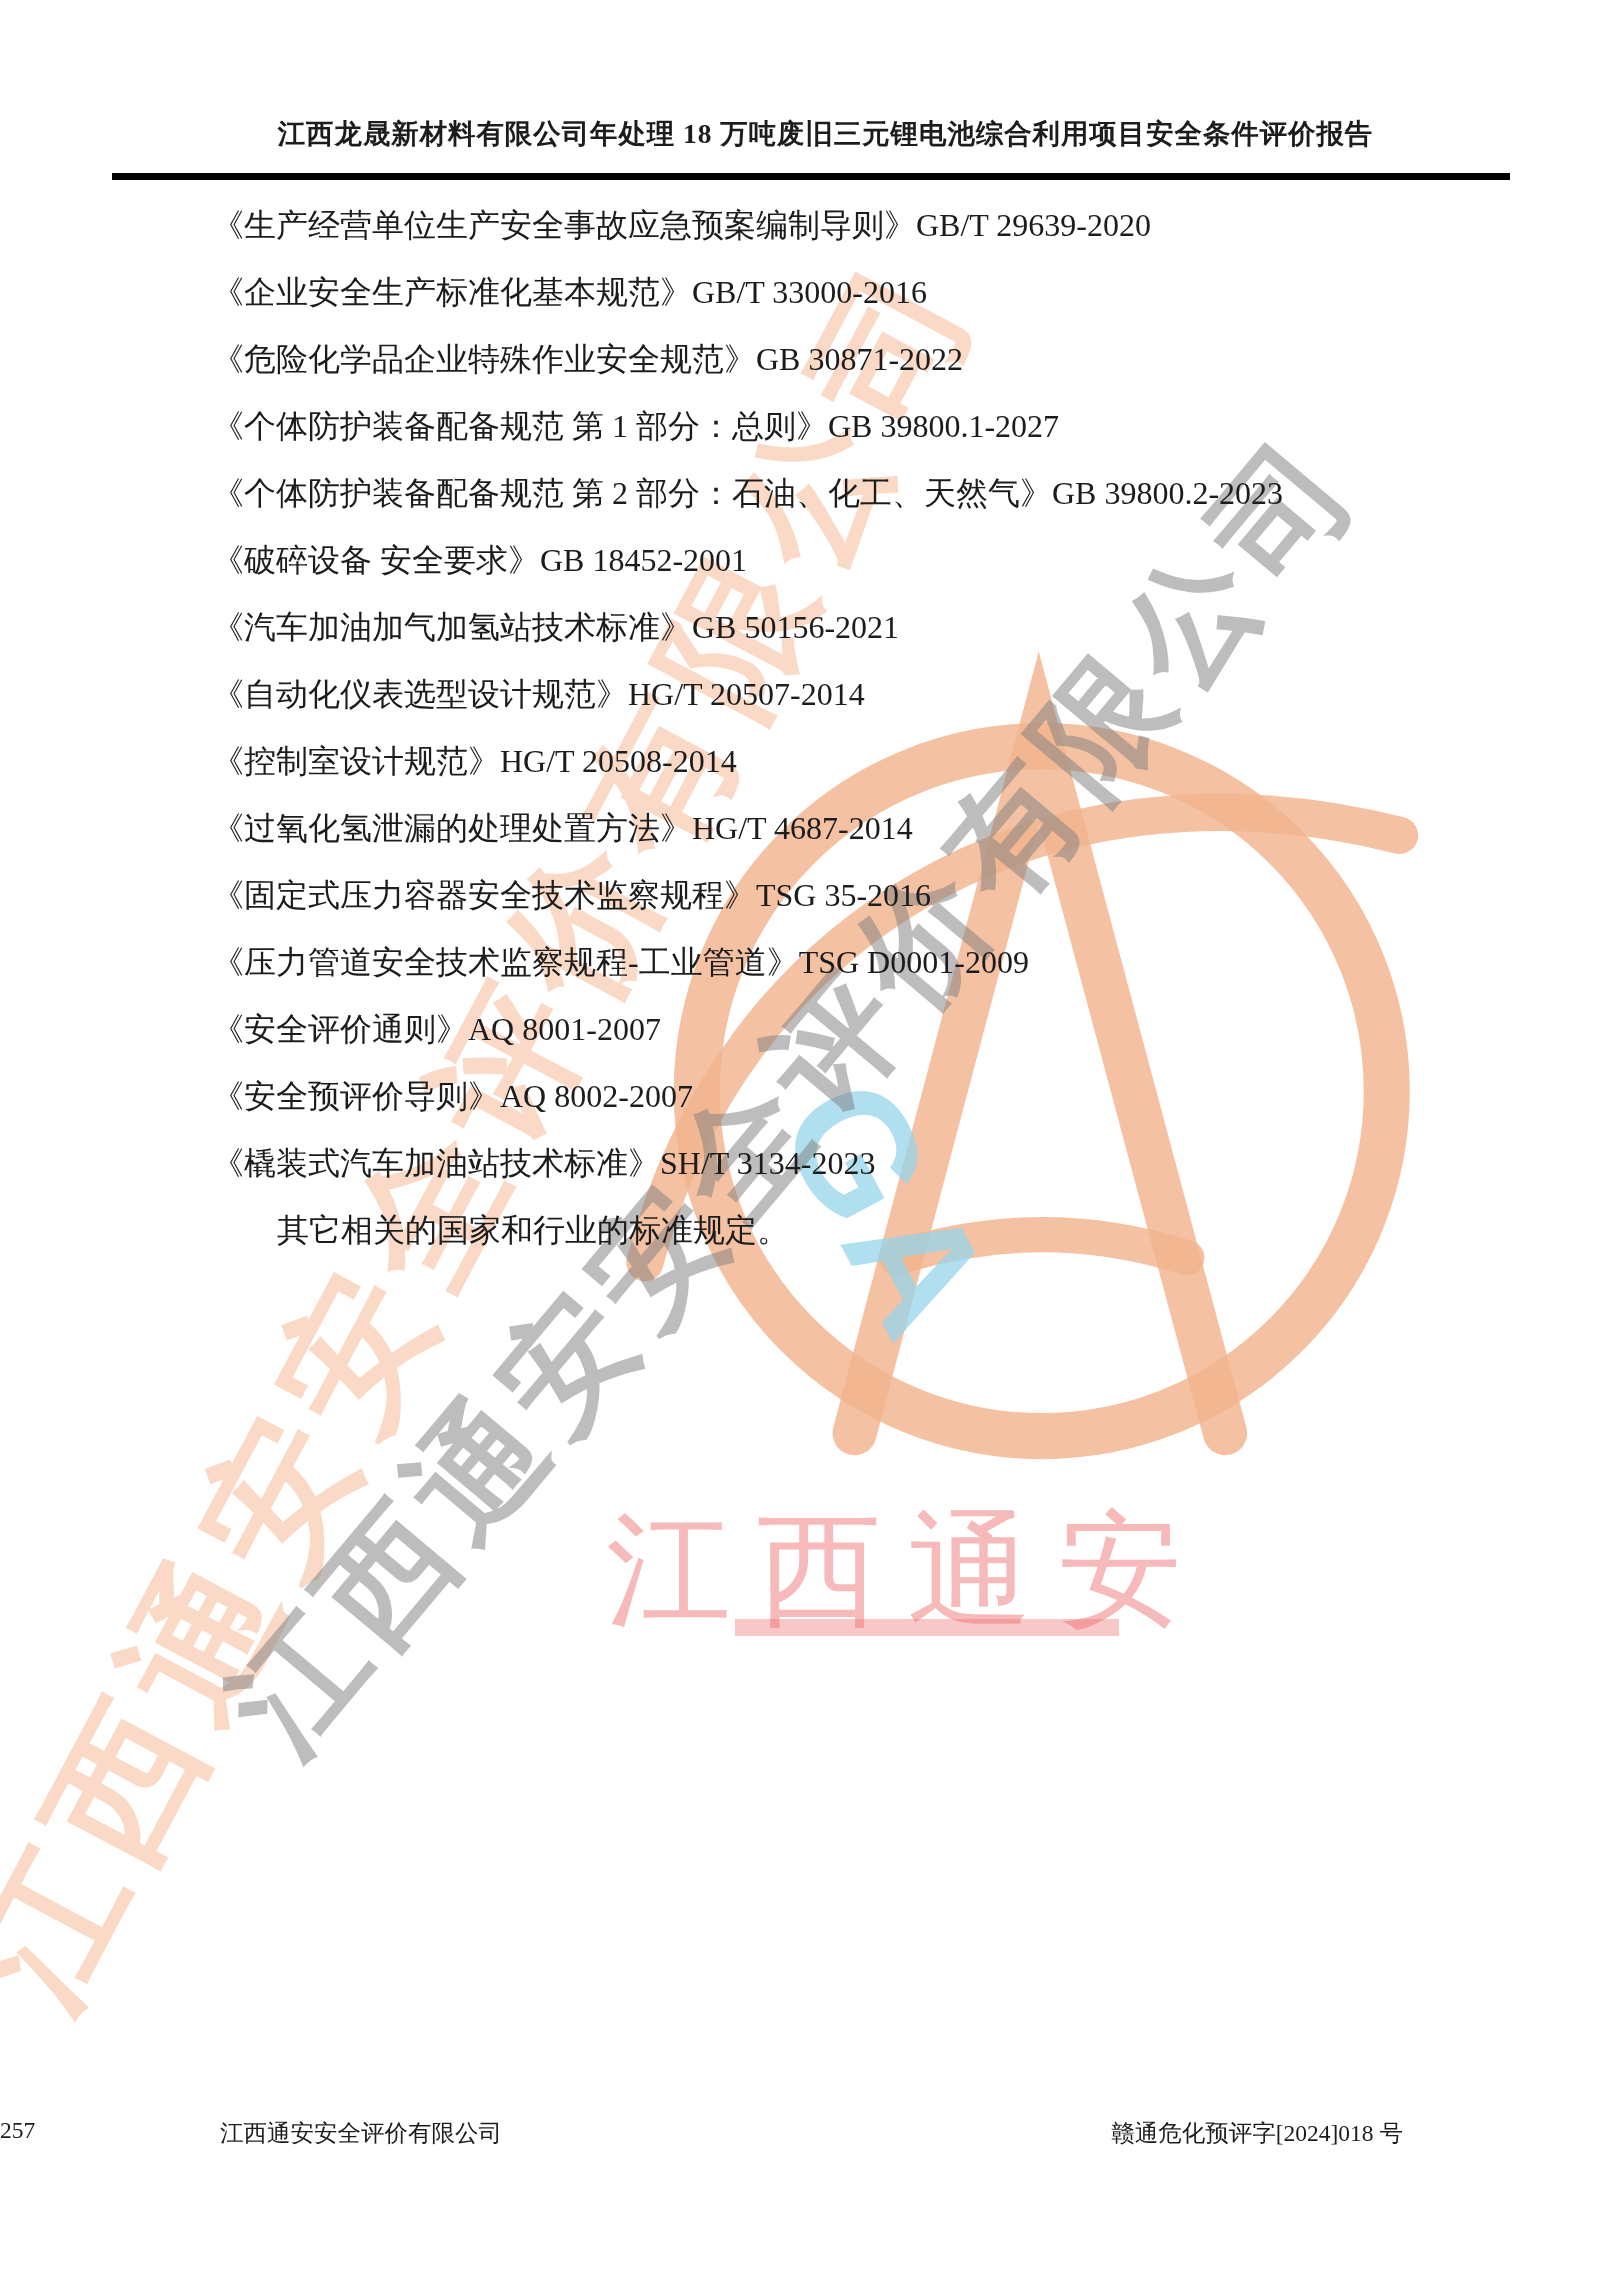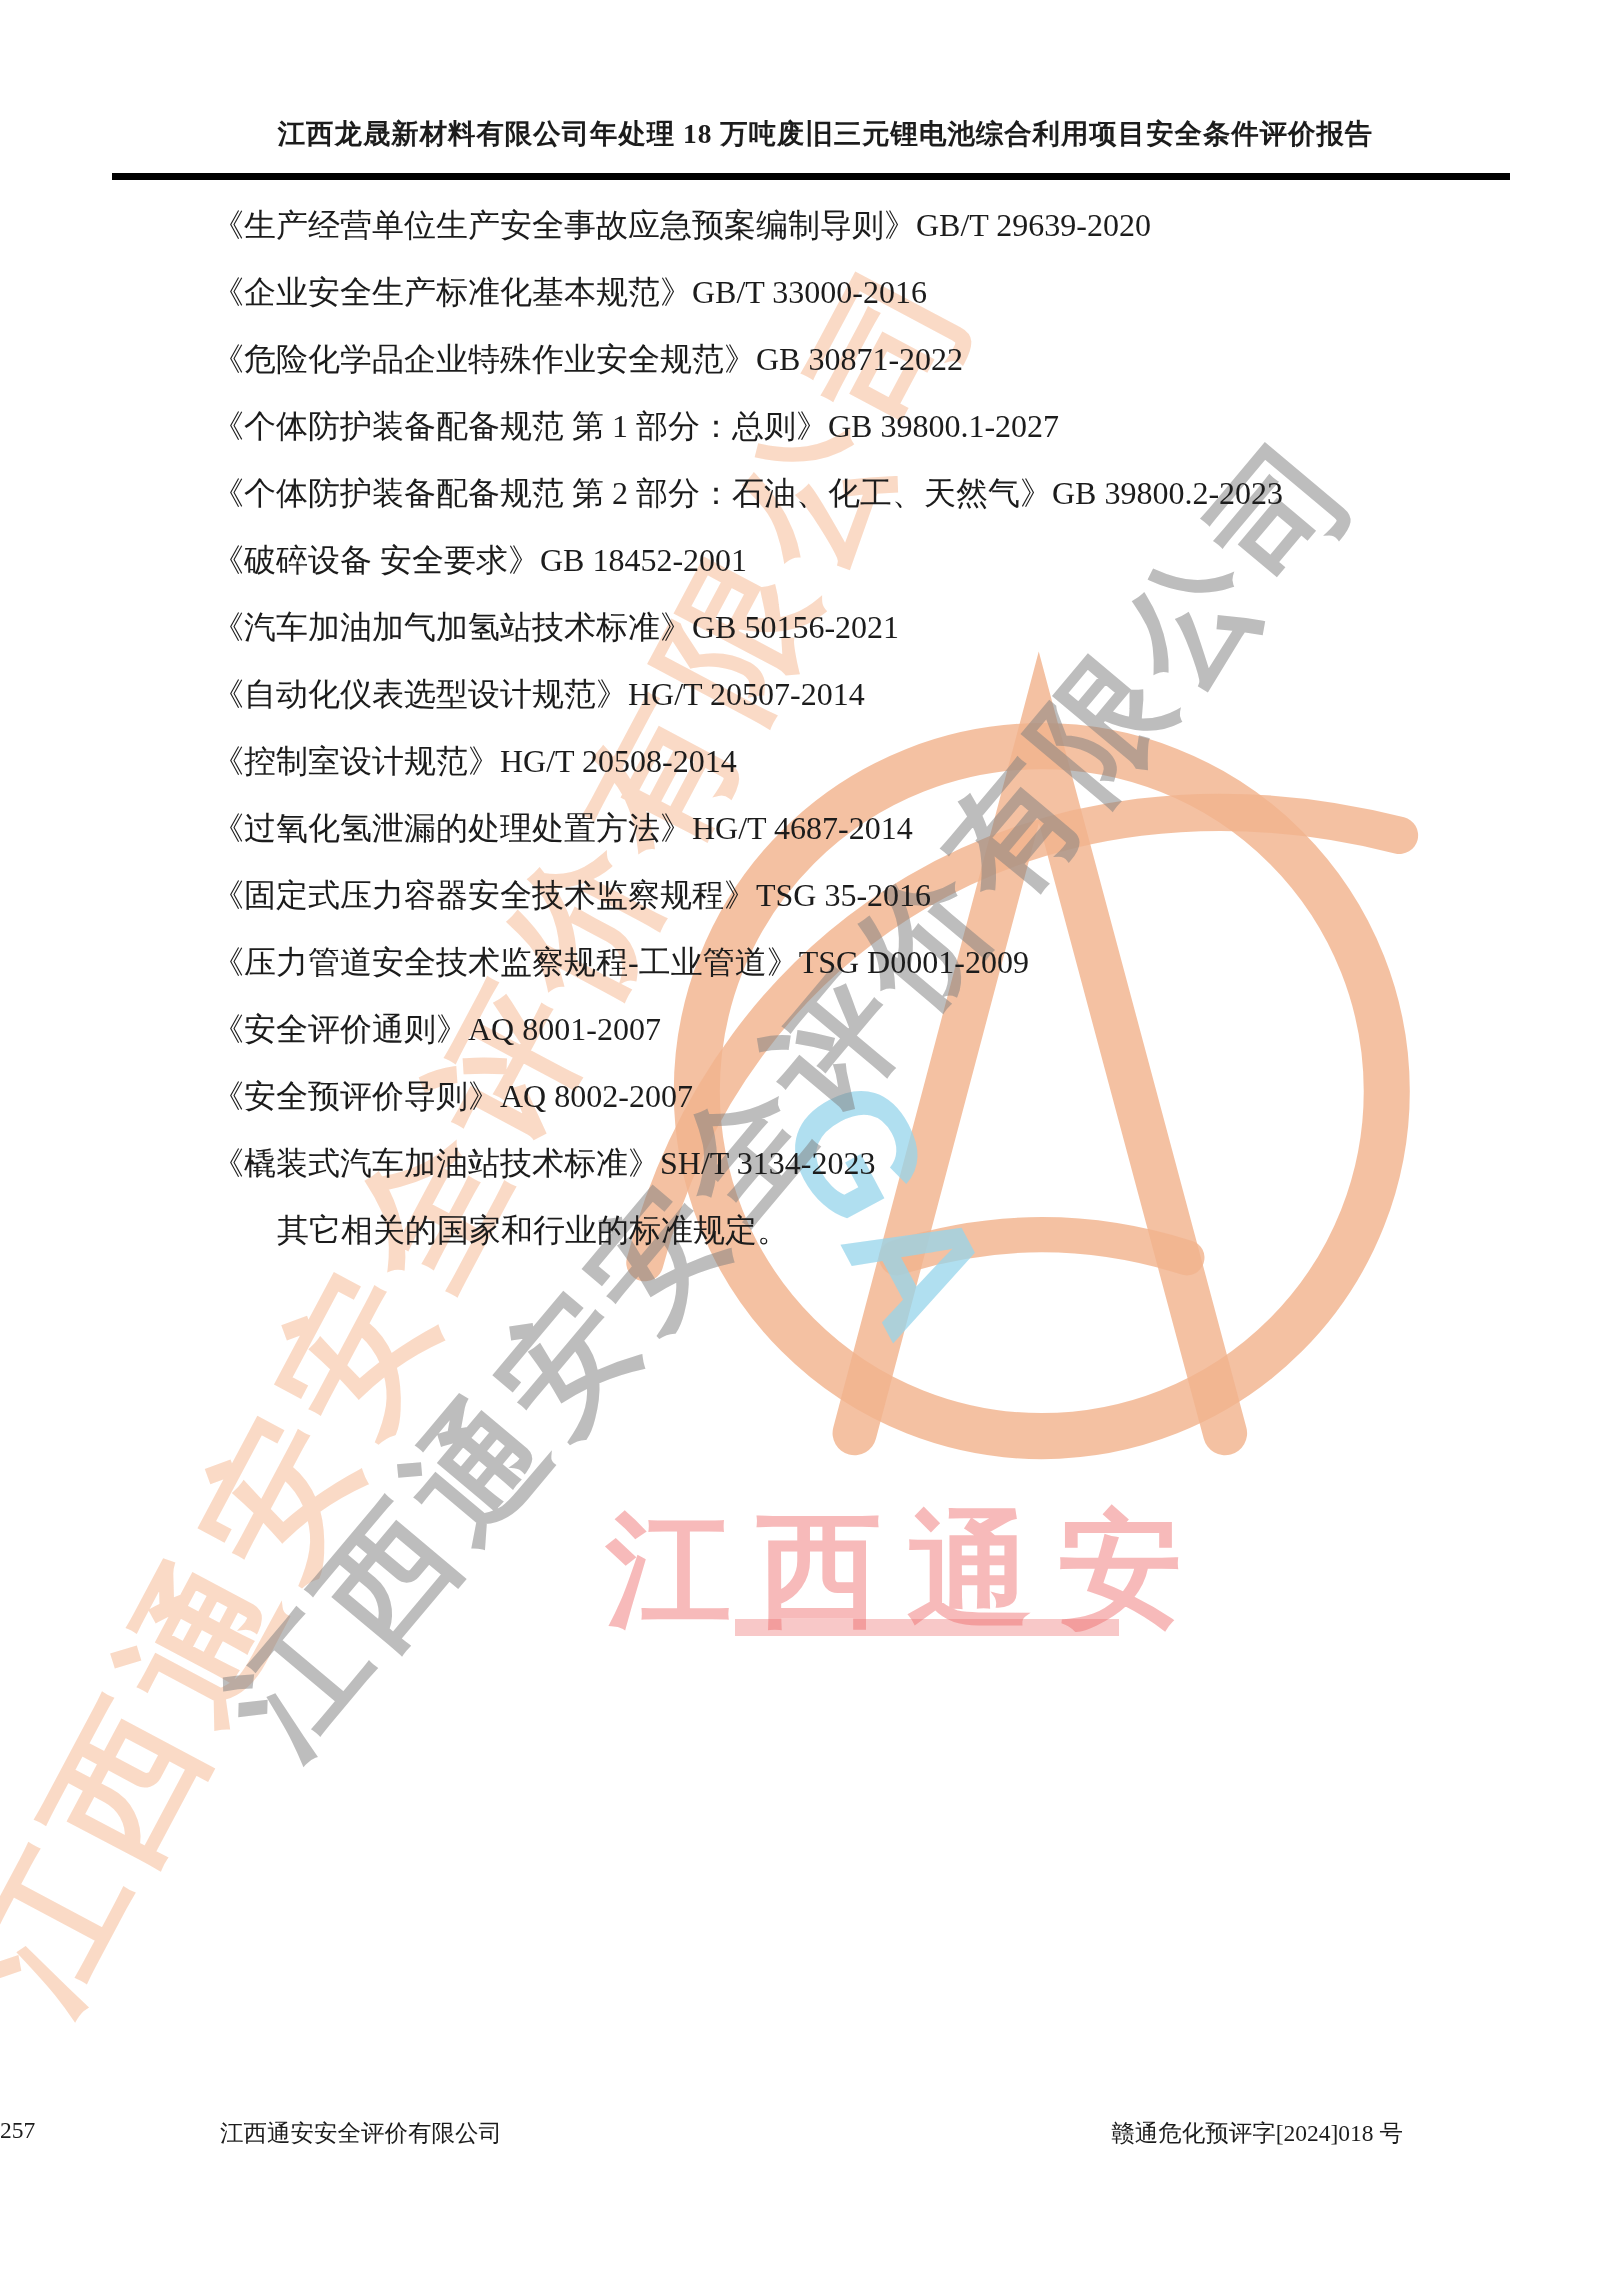--- a/index.html
+++ b/index.html
@@ -35,21 +35,21 @@
     position:absolute;left:887px;top:1210px;
     font-family:"Liberation Sans","DejaVu Sans",sans-serif;
     font-weight:700;font-size:167px;letter-spacing:5.9px;
     color:rgba(150,212,235,0.75);
     transform:translate(-50%,-50%) rotate(62deg);
     white-space:nowrap;
   }
   .wm-brand{
     position:absolute;left:606px;top:1488px;
     font-family:"Liberation Sans","DejaVu Sans",sans-serif;
-    font-weight:700;font-size:125px;letter-spacing:25.5px;
+    font-weight:400;font-size:125px;letter-spacing:25.5px;
     color:rgba(236,90,90,0.42);
     white-space:nowrap;
   }
   .wm-brand-underline{
     position:absolute;left:735px;top:1619px;
     width:384px;height:16.7px;
     background:rgba(236,110,110,0.38);
   }
   
   .content{position:absolute;inset:0;z-index:2;}

